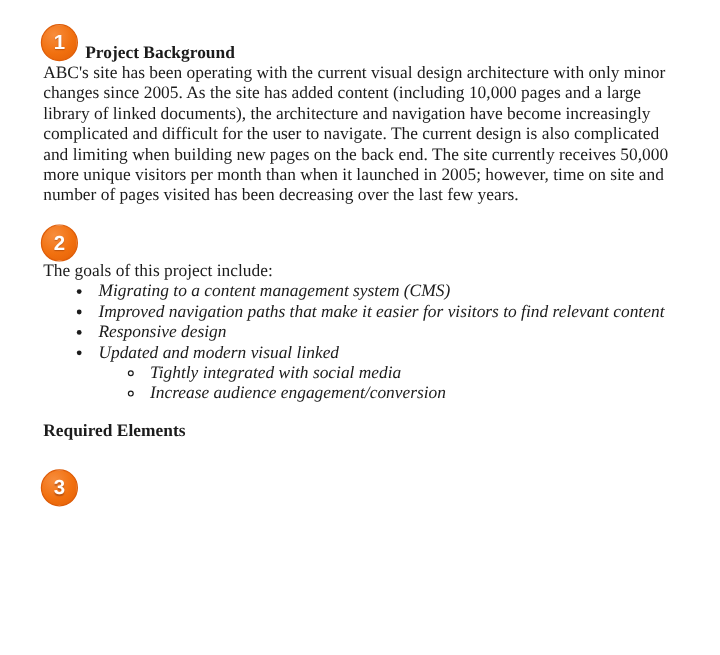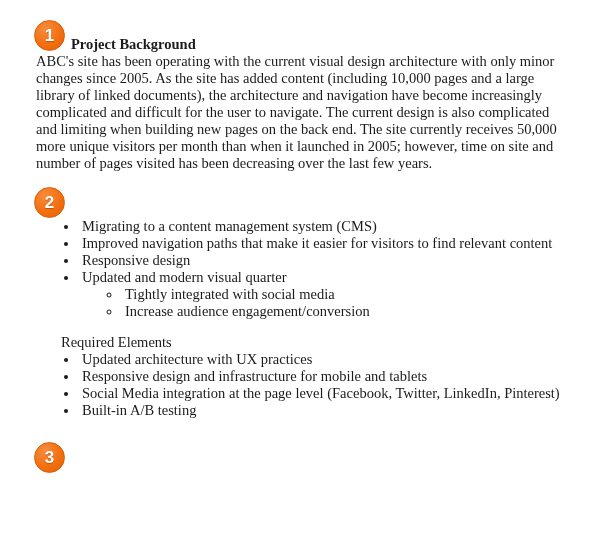--- a/index.html
+++ b/index.html
@@ -38,65 +38,59 @@
     text-shadow: 0 1px 1px rgba(120,40,0,0.45);
     flex: 0 0 auto;
   }
   .sec-title {
     font-weight: bold;
     transform: translateY(2px);
     white-space: nowrap;
     margin-top: 24px;
   }
   .plain-title {
-    font-weight: normal;
-    margin-left: 25px;
+    font-weight: bold;
   }
   p { margin: 0; }
   .para { margin-top: 2px; }
   .gap-sec2   { margin-top: 15px; }
   .gap-req    { margin-top: 14px; }
   .gap-sec3   { margin-top: 23px; }
   ul { margin: 0; padding: 0; }
   ul.l1 { padding-left: 43px; list-style: disc; }
   ul.l2 { padding-left: 40px; list-style: circle; }
-  li { padding-left: 3px; }
+  li { padding-left: 3px; font-style: italic; }
 </style>
 </head>
 <body>
 
 <div class="page">
 
   <div class="sec-head">
     <div class="badge">1</div>
     <div class="sec-title">Project Background</div>
   </div>
   <p class="para">ABC's site has been operating with the current visual design architecture with only minor changes since 2005. As the site has added content (including 10,000 pages and a large library of linked documents), the architecture and navigation have become increasingly complicated and difficult for the user to navigate. The current design is also complicated and limiting when building new pages on the back end. The site currently receives 50,000 more unique visitors per month than when it launched in 2005; however, time on site and number of pages visited has been decreasing over the last few years.</p>
 
   <div class="sec-head gap-sec2">
     <div class="badge">2</div>
   </div>
+  <p>The goals of this project include:</p>
   <ul class="l1">
     <li>Migrating to a content management system (CMS)</li>
     <li>Improved navigation paths that make it easier for visitors to find relevant content</li>
     <li>Responsive design</li>
     <li>
-      <span>Updated and modern visual quarter</span>
+      <span>Updated and modern visual linked</span>
       <ul class="l2">
         <li>Tightly integrated with social media</li>
         <li>Increase audience engagement/conversion</li>
       </ul>
     </li>
   </ul>
 
   <p class="plain-title gap-req">Required Elements</p>
-  <ul class="l1">
-    <li>Updated architecture with UX practices</li>
-    <li>Responsive design and infrastructure for mobile and tablets</li>
-    <li>Social Media integration at the page level (Facebook, Twitter, LinkedIn, Pinterest)</li>
-    <li>Built-in A/B testing</li>
-  </ul>
 
   <div class="sec-head gap-sec3">
     <div class="badge">3</div>
   </div>
 
 </div>
 
 </body></html>

